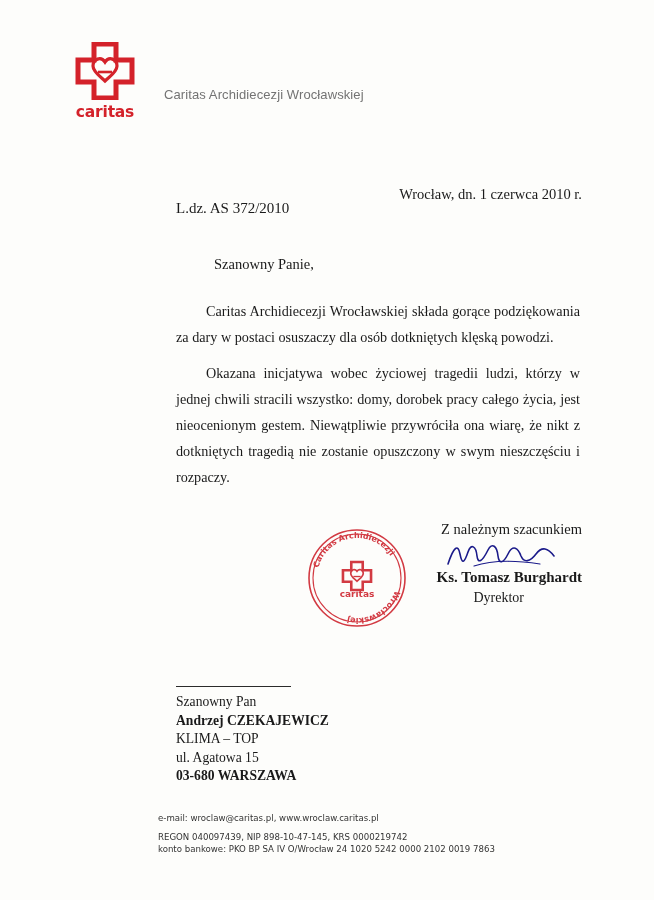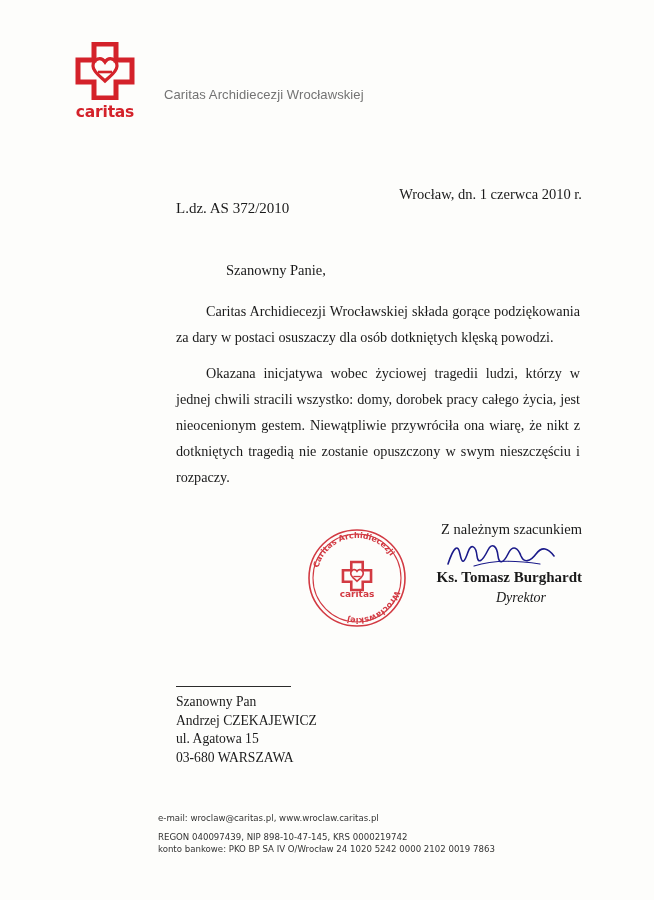--- a/index.html
+++ b/index.html
@@ -68,23 +68,22 @@
   }
   .ref-no {
     position: absolute;
     top: 200px;
     left: 176px;
     font-size: 15px;
   }
   .salutation {
     position: absolute;
     top: 256px;
-    left: 226px;
+    left: 214px;
     font-size: 14.5px;
-    margin-top: 6px;
   }
   .body-text {
     position: absolute;
     top: 298px;
     left: 176px;
     width: 404px;
     font-size: 14.2px;
     line-height: 26px;
     text-align: justify;
   }
@@ -104,23 +103,22 @@
   .sig-name {
     position: absolute;
     top: 569px;
     right: 72px;
     font-size: 15px;
     font-weight: bold;
   }
   .sig-role {
     position: absolute;
     top: 590px;
-    right: 108px;
+    right: 130px;
     font-size: 14px;
-    font-style: italic;
   }
   .signature-scribble {
     position: absolute;
     top: 540px;
     right: 92px;
     width: 118px;
     height: 30px;
   }
 
   
@@ -140,21 +138,21 @@
     left: 176px;
     font-size: 13.6px;
     line-height: 18.5px;
   }
   .addressee .rule {
     width: 115px;
     height: 1px;
     background: #2b2b2b;
     margin-bottom: 6px;
   }
-  .addressee .bold { font-weight: normal; }
+  .addressee .bold { font-weight: bold; }
 
   
   .footer {
     position: absolute;
     top: 812px;
     left: 158px;
     width: 400px;
     font-family: "DejaVu Sans", sans-serif;
     font-size: 8.6px;
     line-height: 12.5px;
@@ -230,20 +228,21 @@
         <textPath href="#ringBottom" startOffset="10%">Wrocławskiej</textPath>
       </text>
       <text x="51" y="70" text-anchor="middle" font-family="DejaVu Sans, sans-serif" font-size="9" font-weight="bold" fill="#cf2a33">caritas</text>
     </svg>
   </div>
 
   <div class="addressee">
     <div class="rule"></div>
     <div>Szanowny Pan</div>
     <div class="bold">Andrzej CZEKAJEWICZ</div>
+    <div>KLIMA – TOP</div>
     <div>ul. Agatowa 15</div>
     <div class="bold">03-680 WARSZAWA</div>
   </div>
 
   <div class="footer">
     <div class="grp">
       <div>e-mail: wroclaw@caritas.pl, www.wroclaw.caritas.pl</div>
     </div>
     <div class="grp">
       <div>REGON 040097439, NIP 898-10-47-145, KRS 0000219742</div>

